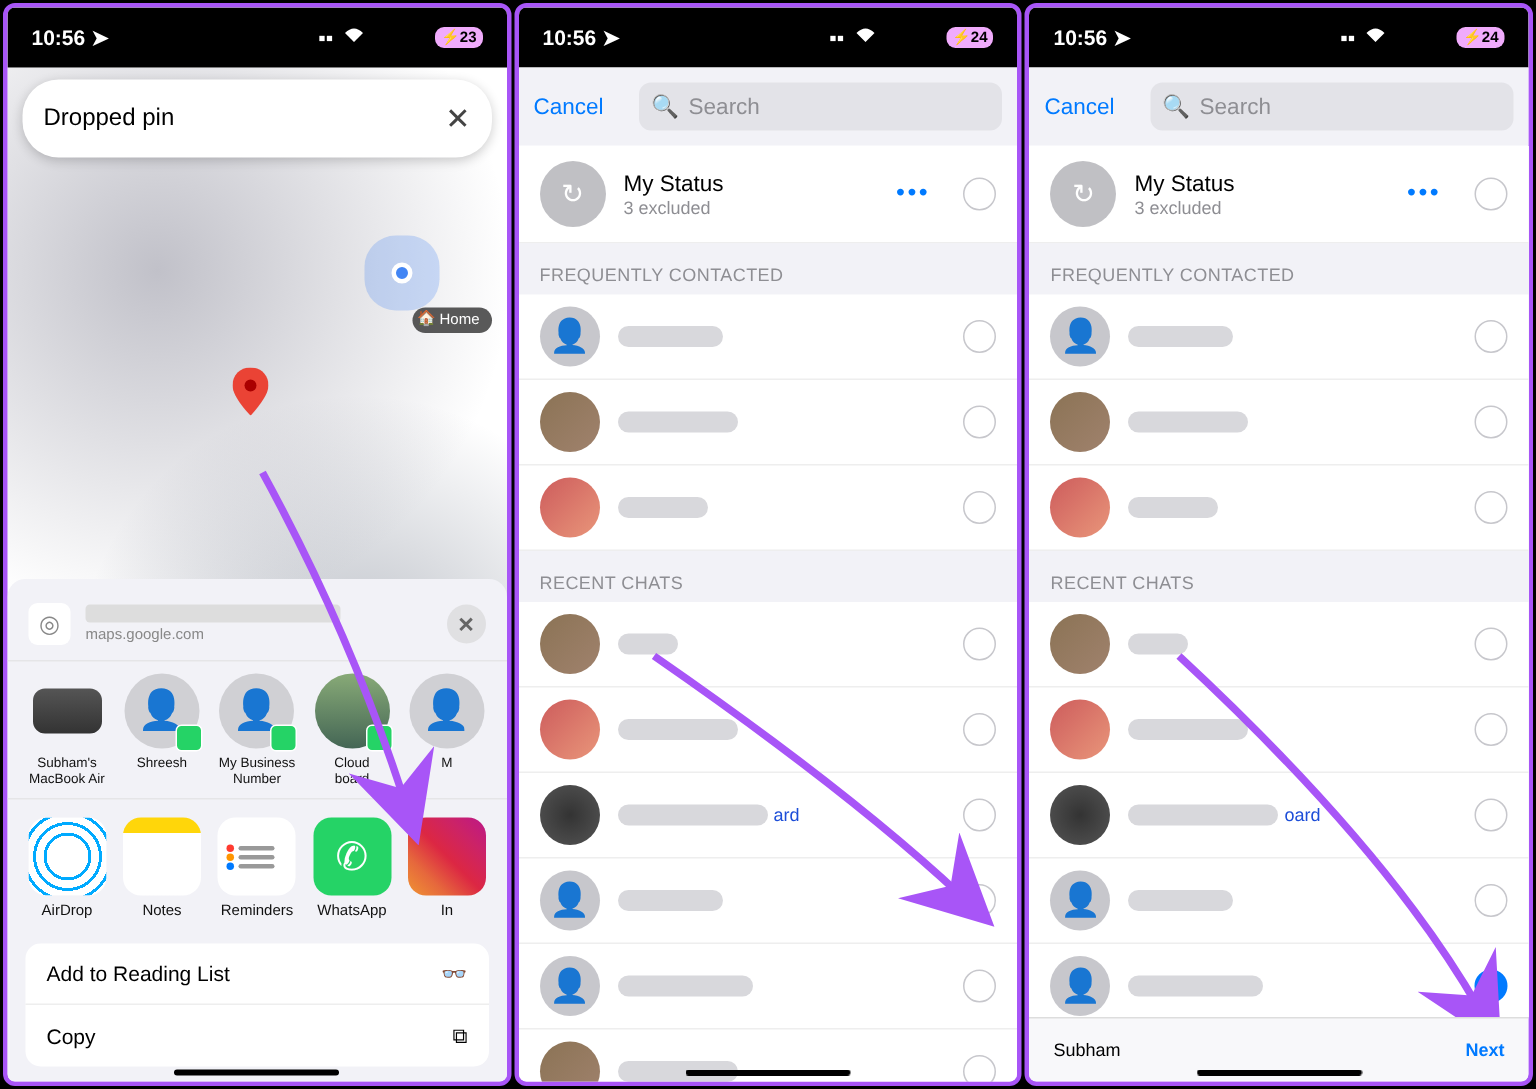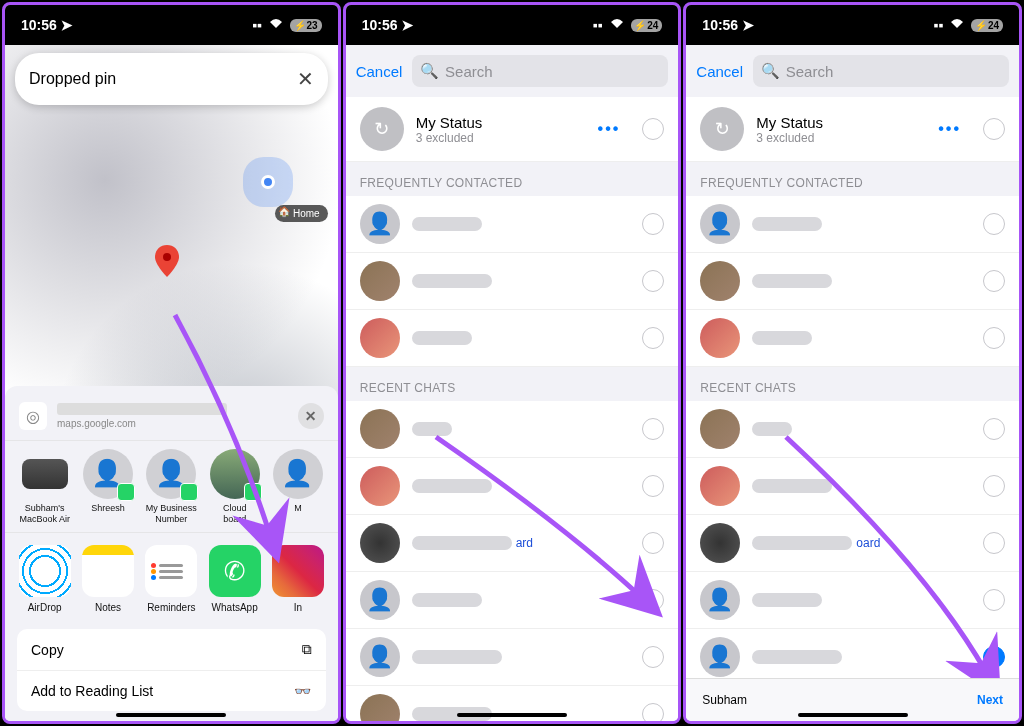--- a/index.html
+++ b/index.html
@@ -1,21 +1,21 @@
 <!DOCTYPE html>
 <html><head>
 <meta charset="utf-8">
 <style>
 * { margin: 0; padding: 0; box-sizing: border-box; font-family: -apple-system, BlinkMacSystemFont, "Segoe UI", sans-serif; }
 body { background: #000; display: flex; gap: 2px; padding: 2px; width: 1024px; height: 726px; }
 .phone { flex: 1; background: #fff; border: 3px solid #a855f7; border-radius: 8px; overflow: hidden; position: relative; display: flex; flex-direction: column; }
 .status-bar { height: 40px; background: #000; color: #fff; display: flex; justify-content: space-between; align-items: center; padding: 0 16px; font-size: 14px; font-weight: 600; }
 .status-left { display: flex; align-items: center; gap: 4px; }
 .status-right { display: flex; align-items: center; gap: 6px; }
-.bat-pill { background: #a3a3a3; color: #000; font-size: 10px; padding: 1px 4px; border-radius: 6px; font-weight: 700; }
+.bat-pill { background: #f0abfc; color: #000; font-size: 10px; padding: 1px 4px; border-radius: 6px; font-weight: 700; margin-left: 40px; }
 
 
 .map-bg { flex: 1; background: linear-gradient(135deg, #2a3040, #4a5568, #1a1f2e); position: relative; background-image: radial-gradient(circle at 30% 20%, rgba(100,100,120,0.4), transparent 40%), radial-gradient(circle at 70% 60%, rgba(80,90,110,0.4), transparent 40%); }
 .search-box { position: absolute; top: 8px; left: 10px; right: 10px; background: #fff; border-radius: 24px; height: 52px; display: flex; align-items: center; padding: 0 14px; box-shadow: 0 2px 8px rgba(0,0,0,0.2); }
 .search-box input { flex: 1; border: none; outline: none; font-size: 16px; background: transparent; }
 .search-x { font-size: 20px; color: #444; cursor: pointer; }
 .pin { position: absolute; top: 200px; left: 150px; color: #ea4335; font-size: 28px; }
 .blue-dot { position: absolute; top: 130px; left: 256px; width: 14px; height: 14px; background: #4285f4; border: 3px solid #fff; border-radius: 50%; box-shadow: 0 0 0 18px rgba(66,133,244,0.25); }
 .home-label { position: absolute; top: 160px; left: 270px; background: rgba(60,60,60,0.85); color: #fff; font-size: 10px; padding: 3px 8px 3px 18px; border-radius: 10px; }
 .home-label::before { content:"🏠"; position:absolute; left:3px; top:1px; font-size:10px; }
@@ -44,21 +44,21 @@
 .i-reminders span:nth-child(3)::before{background:#007aff;}
 .i-notes { background: linear-gradient(#ffd60a 0 20%, #fff 20%); }
 .i-whatsapp { background: #25d366; color: #fff; }
 .i-insta { background: linear-gradient(45deg,#f09433,#e6683c,#dc2743,#cc2366,#bc1888); }
 .actions-list { background: #fff; margin: 4px 12px 0; border-radius: 10px; }
 .action-row { display: flex; justify-content: space-between; align-items: center; padding: 12px 14px; font-size: 14px; border-bottom: 1px solid #eee; }
 .action-row:last-child { border-bottom: none; }
 .home-indicator { position: absolute; bottom: 4px; left: 50%; transform: translateX(-50%); width: 110px; height: 4px; background: #000; border-radius: 3px; }
 
 
-.wa-top { background: #f2f2f7; padding: 10px; display: flex; align-items: center; gap: 10px; }
+.wa-top { background: #f2f2f7; padding: 10px; display: flex; align-items: center; gap: 24px; }
 .wa-cancel { color: #007aff; font-size: 15px; }
 .wa-search { flex: 1; background: #e3e3e8; border-radius: 8px; height: 32px; display: flex; align-items: center; padding: 0 8px; color: #8e8e93; font-size: 15px; gap: 6px; }
 .wa-status { background: #fff; display: flex; align-items: center; padding: 10px 14px; gap: 12px; border-bottom: 1px solid #eee; }
 .wa-status-avatar { width: 44px; height: 44px; border-radius: 50%; background: #c0c0c4; display: flex; align-items: center; justify-content: center; color: #fff; font-size: 18px; }
 .wa-status-txt { flex: 1; }
 .wa-status-title { font-size: 15px; font-weight: 500; }
 .wa-status-sub { font-size: 12px; color: #8e8e93; }
 .wa-more { color: #007aff; letter-spacing: 2px; font-weight: 700; }
 .wa-radio { width: 22px; height: 22px; border: 1.5px solid #c7c7cc; border-radius: 50%; margin-left: 10px; }
 .wa-radio.checked { background: #007aff; border-color: #007aff; display:flex; align-items:center; justify-content:center; color:#fff; font-size:12px; }
@@ -170,26 +170,26 @@
             <div class="app-icon i-whatsapp">✆</div>
             <span>WhatsApp</span>
           </div>
         <div class="app">
             <div class="app-icon i-insta"></div>
             <span>In</span>
           </div>
       </div>
       <div class="actions-list">
         <div class="action-row">
+            <span>Add to Reading List</span>
+            <span>👓</span>
+          </div>
+        <div class="action-row">
             <span>Copy</span>
             <span>⧉</span>
-          </div>
-        <div class="action-row">
-            <span>Add to Reading List</span>
-            <span>👓</span>
           </div>
       </div>
     </div>
     <div class="arrow" style="top:260px; left:150px;">
       <svg width="140" height="250">
           <defs>
             <marker id="ah1" markerWidth="12" markerHeight="12" refX="6" refY="6" orient="auto">
               <path d="M0,0 L12,6 L0,12 L4,6 Z" fill="#a855f7"></path>
             </marker>
           </defs>

